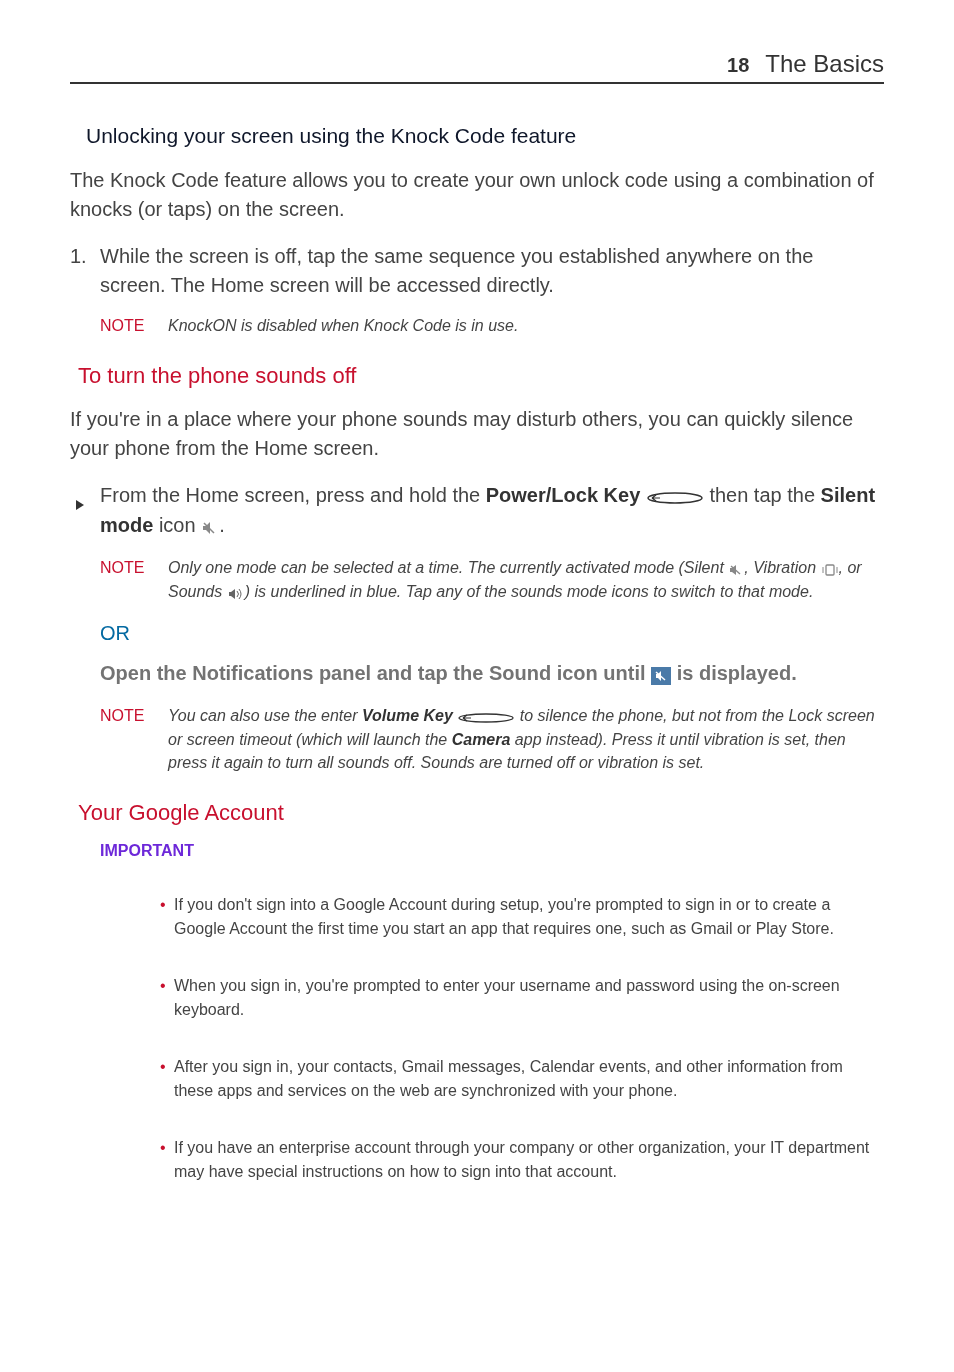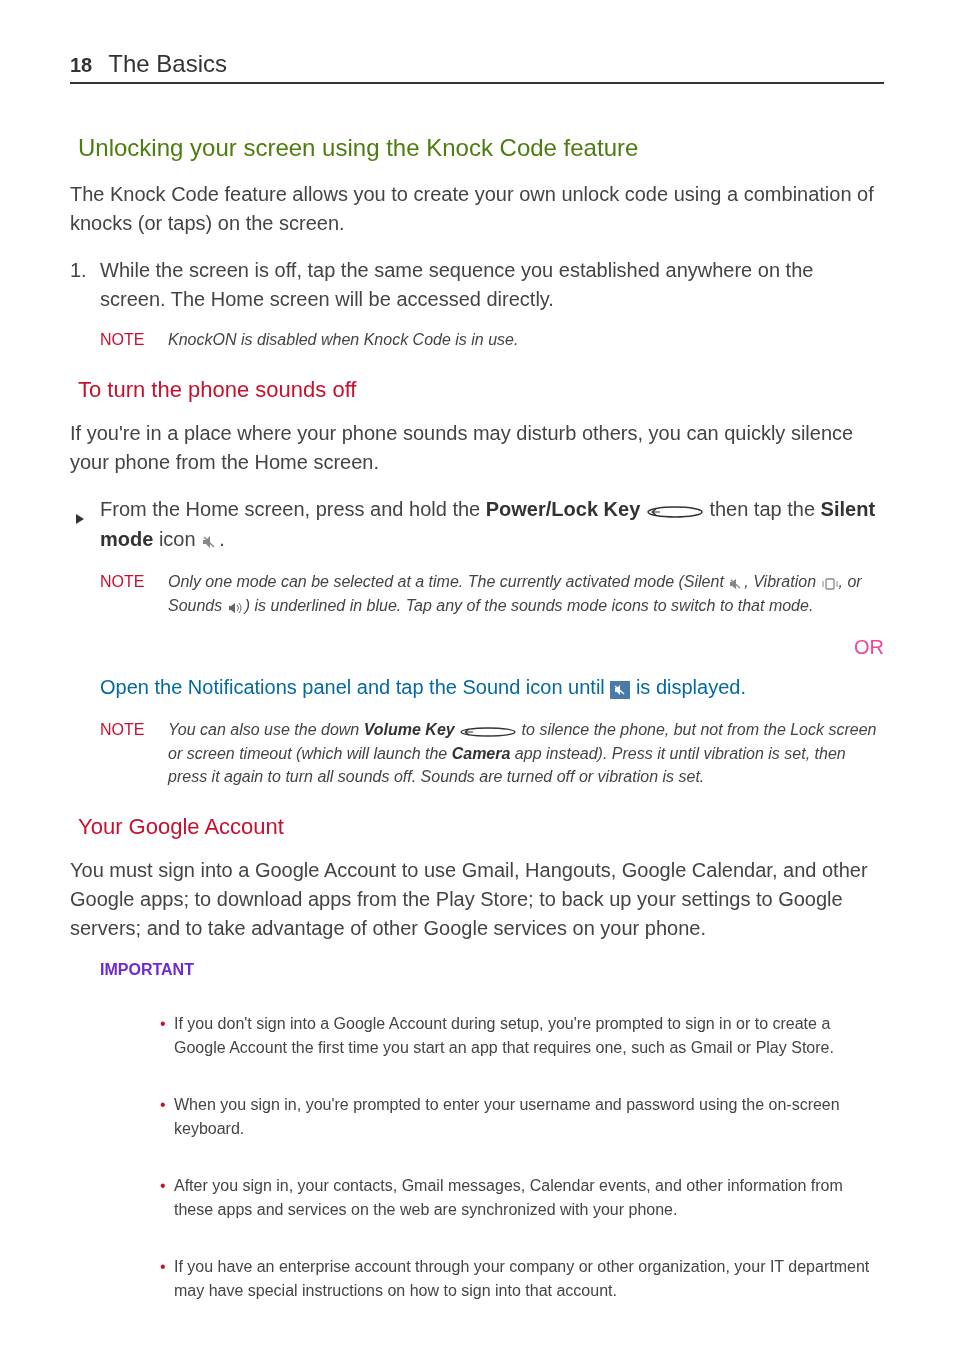--- a/index.html
+++ b/index.html
@@ -11,36 +11,37 @@
     width: 954px;
   }
   .page {
     padding: 50px 70px 60px 70px;
     box-sizing: border-box;
   }
   .header {
     display: flex;
     align-items: baseline;
     border-bottom: 2px solid #333333;
-    margin-bottom: 50px;
+    margin-bottom: 40px;
     padding-bottom: 4px;
+    justify-content: flex-end;
   }
   .page-num {
     font-weight: bold;
     font-size: 20px;
     margin-right: 16px;
   }
   .chapter {
     font-size: 24px;
     color: #333333;
   }
   .h-red {
-    color: #4d7c0f;
-    font-size: 24px;
-    margin: 32px 0 18px 8px;
+    color: #0f172a;
+    font-size: 21px;
+    margin: 32px 0 18px 16px;
     font-weight: normal;
   }
   .h-red-sub {
     color: #c8102e;
     font-size: 22px;
     margin: 26px 0 16px 8px;
     font-weight: normal;
   }
   .body {
     font-size: 20px;
@@ -75,30 +76,30 @@
   .note-label {
     color: #c8102e;
     font-weight: normal;
     flex: 0 0 68px;
   }
   .note-body {
     flex: 1;
     font-style: italic;
   }
   .or {
-    color: #ec4899;
+    color: #0369a1;
     font-size: 20px;
     margin: 10px 0 14px 30px;
-    text-align: right;
   }
   .sub-body {
     font-size: 20px;
     line-height: 1.45;
-    color: #0369a1;
+    color: #737373;
     margin: 0 0 14px 30px;
+    font-weight: bold;
   }
   .important {
     color: #6d28d9;
     font-weight: bold;
     font-size: 16px;
     margin: 6px 0 8px 30px;
   }
   .bullet-list {
     margin: 0 0 0 90px;
     font-size: 16px;
@@ -193,30 +194,29 @@
     <span>Open the Notifications panel and tap the Sound icon until </span><span class="icon"><svg width="20" height="18">
           <rect x="0" y="0" width="20" height="18" fill="#4a7aa8"></rect>
           <path d="M5 7 L7 7 L10 4 L10 14 L7 11 L5 11 Z" fill="#fff"></path>
           <line x1="5" y1="5" x2="14" y2="13" stroke="#fff" stroke-width="1.5"></line>
         </svg></span><span> is displayed.</span>
   </p>
 
   <div class="note-row">
     <span class="note-label">NOTE</span>
     <span class="note-body">
-      <span>You can also use the down </span><span class="bold">Volume Key</span>
+      <span>You can also use the enter </span><span class="bold">Volume Key</span>
       <span class="icon"><svg width="58" height="12">
             <ellipse cx="29" cy="6" rx="27" ry="4" fill="none" stroke="#333" stroke-width="1.3"></ellipse>
             <path d="M6 6 L14 6 M6 6 L10 3 M6 6 L10 9" stroke="#333" stroke-width="1.2" fill="none"></path>
           </svg></span><span> to silence the phone, but not from the Lock screen or screen timeout (which will launch the </span><span class="bold">Camera</span><span> app instead). Press it until vibration is set, then press it again to turn all sounds off. Sounds are turned off or vibration is set.</span>
     </span>
   </div>
 
   <div class="h-red-sub">Your Google Account</div>
-  <p class="body">You must sign into a Google Account to use Gmail, Hangouts, Google Calendar, and other Google apps; to download apps from the Play Store; to back up your settings to Google servers; and to take advantage of other Google services on your phone.</p>
 
   <div class="important">IMPORTANT</div>
 
   <div class="bullet-list">
     <div class="bullet">If you don't sign into a Google Account during setup, you're prompted to sign in or to create a Google Account the first time you start an app that requires one, such as Gmail or Play Store.</div>
     <div class="bullet">When you sign in, you're prompted to enter your username and password using the on-screen keyboard.</div>
     <div class="bullet">After you sign in, your contacts, Gmail messages, Calendar events, and other information from these apps and services on the web are synchronized with your phone.</div>
     <div class="bullet">If you have an enterprise account through your company or other organization, your IT department may have special instructions on how to sign into that account.</div>
   </div>
 

